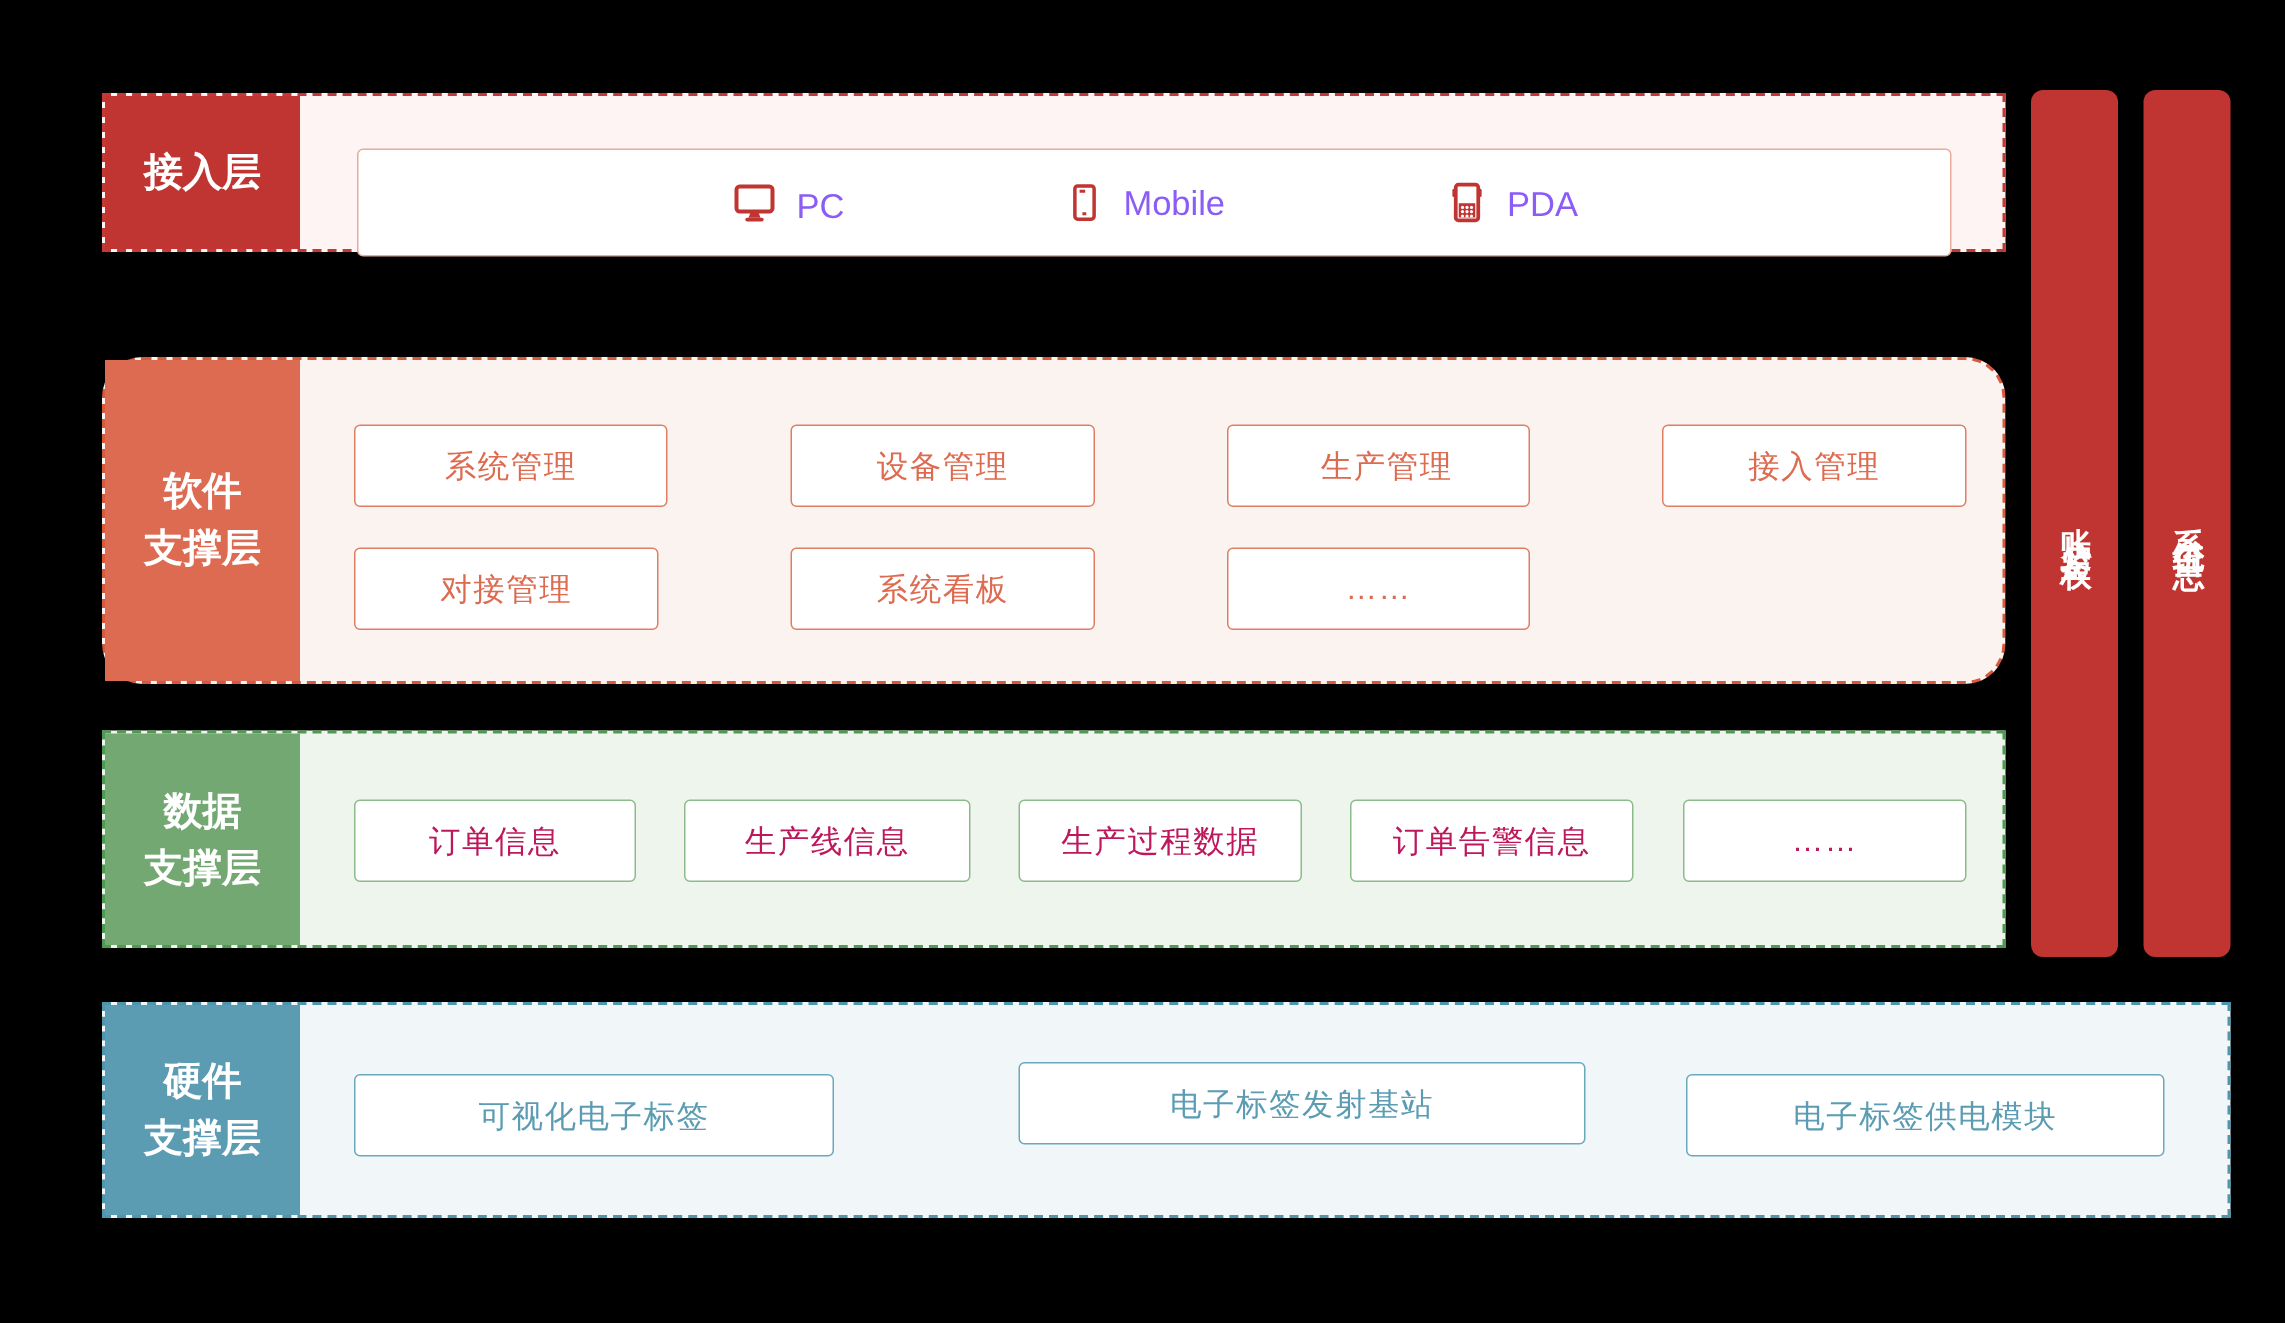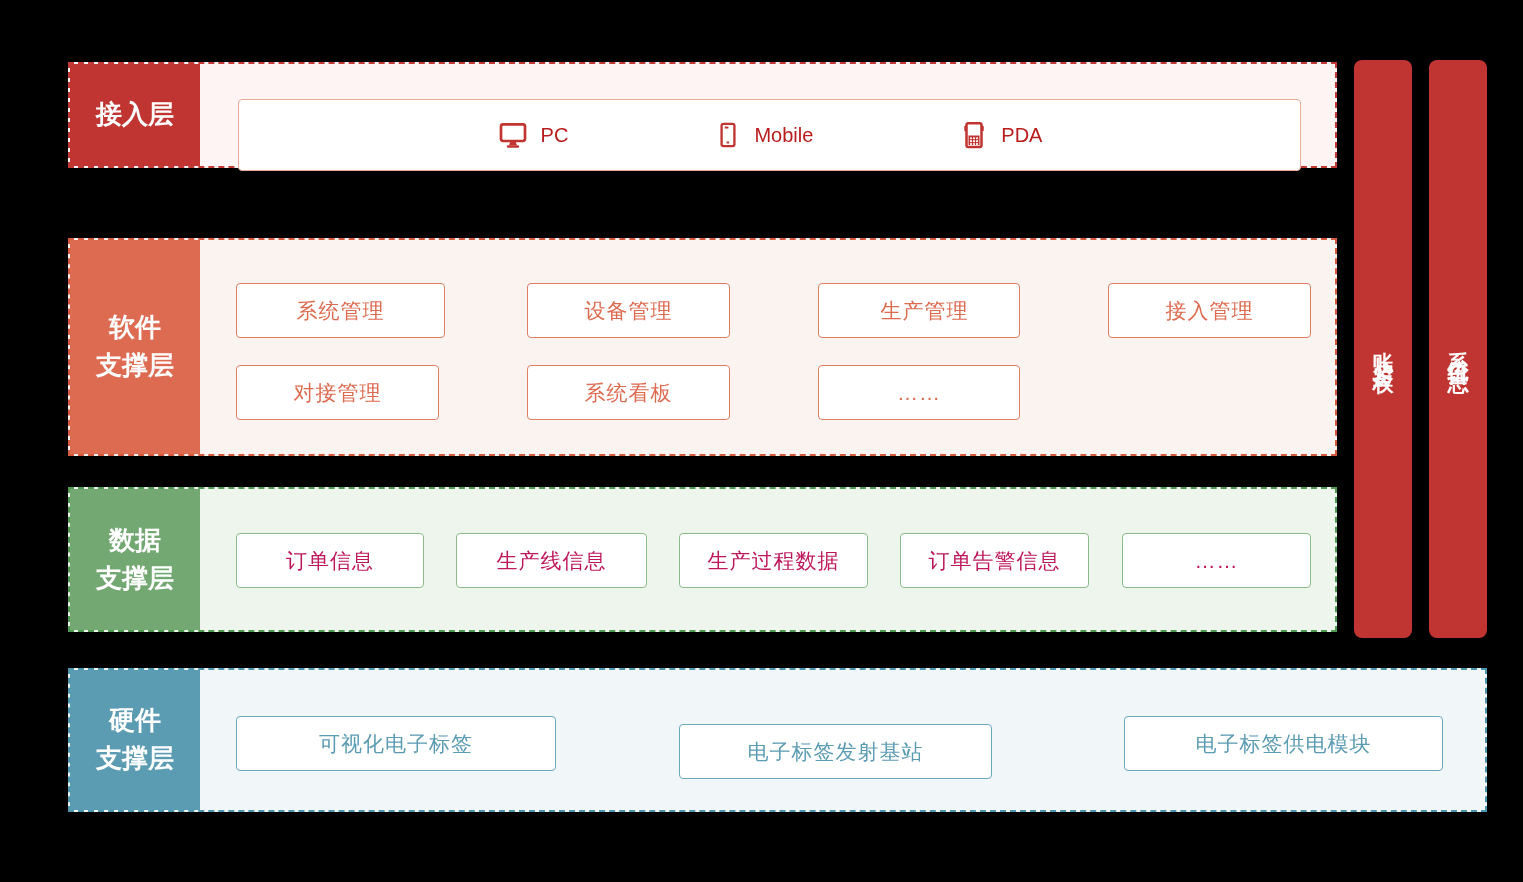--- a/index.html
+++ b/index.html
@@ -9,21 +9,21 @@
     position:relative;
     font-family:"Liberation Sans","DejaVu Sans",sans-serif;
     overflow:hidden;
   }
   .layer{
     position:absolute;left:68px;
     border:2px dashed;
     box-sizing:border-box;
   }
   #layer-access   {top:62px; width:1269px;height:106px;border-color:#c23a33;background:#fdf4f3;}
-  #layer-software {top:238px;width:1269px;height:218px;border-color:#d65a3e;background:#fbf3ef;}
+  #layer-software {top:238px;width:1269px;height:218px;border-color:#d65a3e;background:#fbf3ef;border-radius:27px;}
   #layer-data     {top:487px;width:1269px;height:145px;border-color:#4f9a51;background:#eef5ec;}
   #layer-hardware {top:668px;width:1419px;height:144px;border-color:#4d96ae;background:#f1f7f9;}
 
   .layer-label{
     position:absolute;left:0;top:0;bottom:0;width:130px;
     display:flex;flex-direction:column;justify-content:center;align-items:center;
     color:#fff;font-size:26px;font-weight:bold;line-height:1.45;
     text-align:center;
   }
   #layer-access   .layer-label{background:#c03531;}
@@ -32,22 +32,22 @@
   #layer-hardware .layer-label{background:#5b9cb3;}
 
   
   .device-strip{
     position:absolute;left:168px;top:35px;width:1063px;height:72px;
     box-sizing:border-box;
     background:#fff;border:1px solid #e9ab99;border-radius:4px;
     display:flex;align-items:center;justify-content:center;gap:146px;
   }
   .device{
-    display:flex;align-items:center;gap:12px;
-    color:#b91c1c;font-size:20px;
+    display:flex;align-items:flex-end;gap:12px;
+    color:#8b5cf6;font-size:23px;
   }
   .device svg{display:block;}
 
   
   .sbox{
     position:absolute;height:55px;
     box-sizing:border-box;
     background:#fff;border:1px solid;border-radius:4px;
     display:flex;align-items:center;justify-content:center;
     font-size:21px;letter-spacing:1px;
@@ -67,21 +67,21 @@
 
   
   #da-b0{left:166px; top:44px;width:188px;}
   #da-b1{left:386px; top:44px;width:191px;}
   #da-b2{left:609px; top:44px;width:189px;}
   #da-b3{left:830px; top:44px;width:189px;}
   #da-b4{left:1052px;top:44px;width:189px;}
 
   
   #hw-b0{left:166px; top:46px;width:320px;}
-  #hw-b1{left:609px; top:54px;width:313px;}
+  #hw-b1{left:609px; top:38px;width:378px;}
   #hw-b2{left:1054px;top:46px;width:319px;}
 
   
   .vbar{
     position:absolute;top:60px;width:58px;height:578px;
     background:#c03531;border-radius:8px;
     color:#fff;font-size:21px;font-weight:bold;
     display:flex;align-items:center;justify-content:center;
     writing-mode:vertical-rl;text-orientation:upright;
     letter-spacing:7px;

